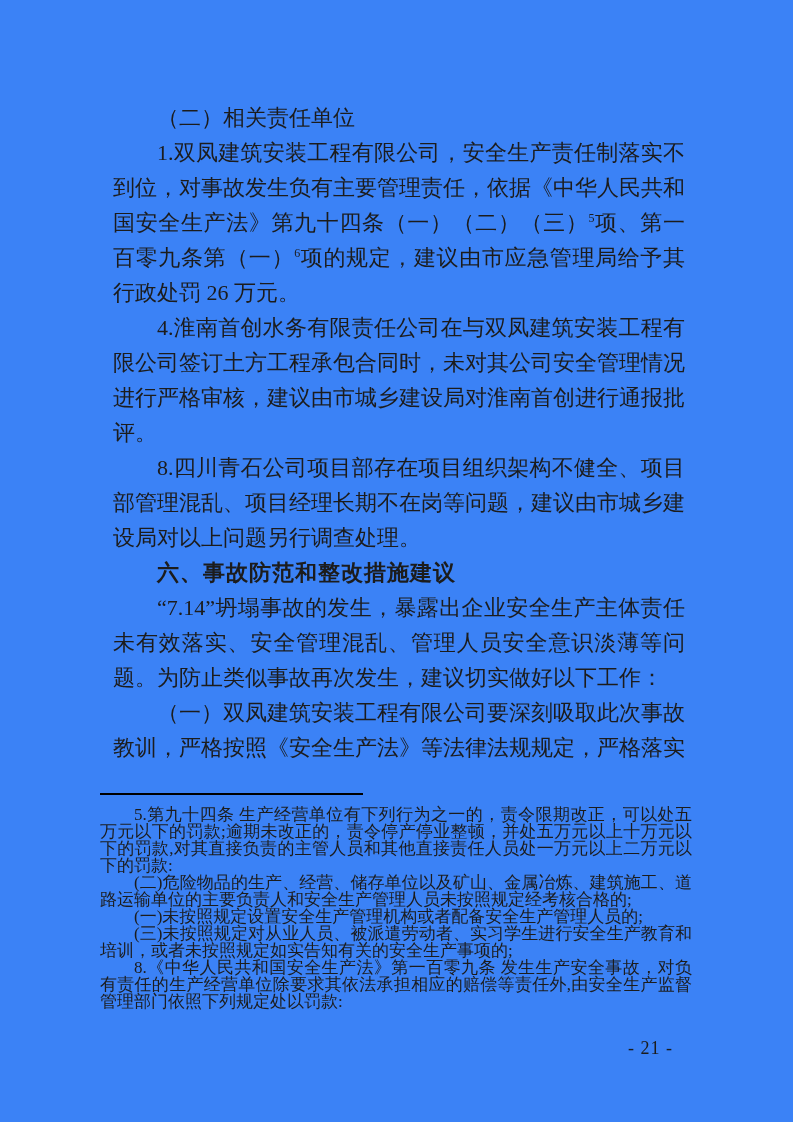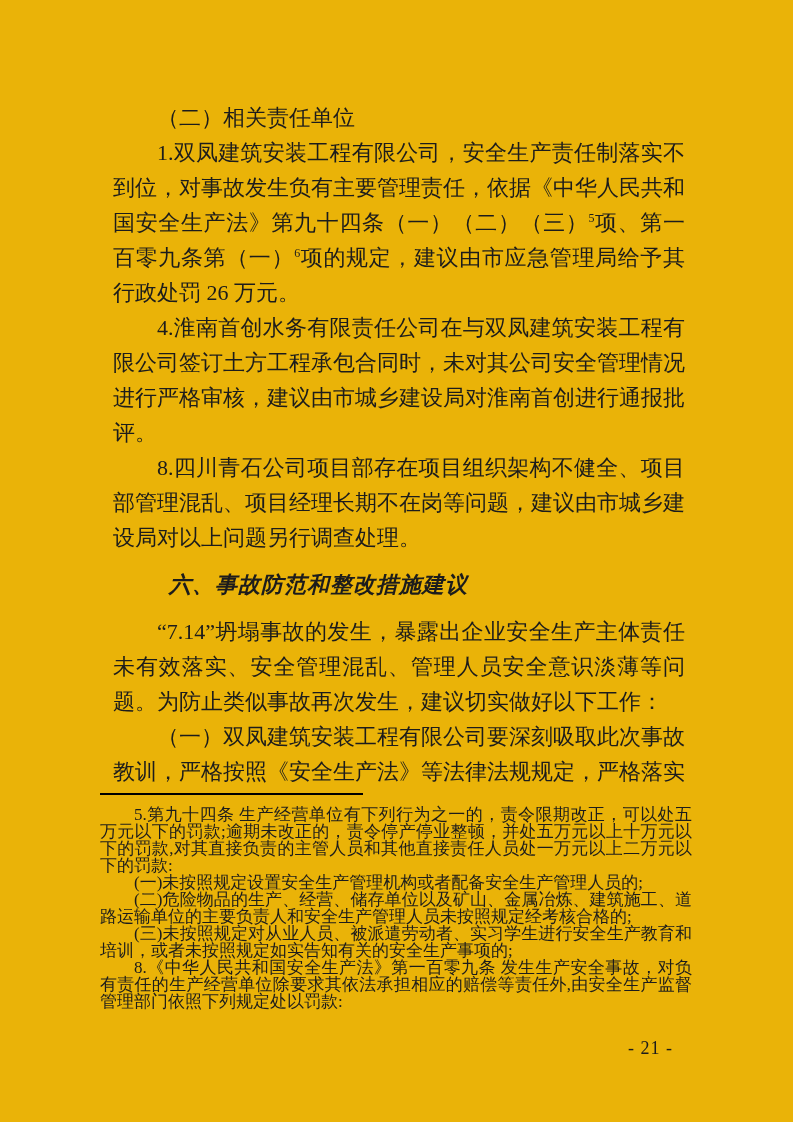--- a/index.html
+++ b/index.html
@@ -4,21 +4,21 @@
 <style>
   html, body {
     margin: 0;
     padding: 0;
     background: #ffffff;
   }
   .page {
     position: relative;
     width: 793px;
     height: 1122px;
-    background: #eab308;
+    background: #3b82f6;
     color: #1c1c1c;
     font-family: "Liberation Serif", "DejaVu Serif", serif;
     overflow: hidden;
   }
   
   .body-text {
     position: absolute;
     left: 113px;
     top: 100px;
     width: 572px;
@@ -28,28 +28,27 @@
     text-justify: inter-ideograph;
   }
   .body-text p {
     margin: 0;
     text-indent: 2em;
   }
   .body-text p.sub-heading {
     font-weight: normal;
   }
   .body-text h2.section-heading {
-    margin: 12px;
+    margin: 0;
     text-indent: 2em;
     font-size: 22px;
     line-height: 35px;
     font-weight: bold;
     font-family: "Liberation Sans", "DejaVu Sans", sans-serif;
     letter-spacing: 1px;
-    font-style: italic;
   }
   sup.fn-ref {
     font-size: 12px;
     line-height: 0;
     vertical-align: super;
   }
   
   .footnote-sep {
     position: absolute;
     left: 100px;
@@ -106,23 +105,23 @@
     <p>（一）双凤建筑安装工程有限公司要深刻吸取此次事故教训，严格按照《安全生产法》等法律法规规定，严格落实</p>
 
   </main>
 
   <div class="footnote-sep"></div>
 
   <section class="footnotes">
 
     <p>5.第九十四条 生产经营单位有下列行为之一的，责令限期改正，可以处五万元以下的罚款;逾期未改正的，责令停产停业整顿，并处五万元以上十万元以下的罚款,对其直接负责的主管人员和其他直接责任人员处一万元以上二万元以下的罚款:</p>
 
+    <p>(二)危险物品的生产、经营、储存单位以及矿山、金属冶炼、建筑施工、道路运输单位的主要负责人和安全生产管理人员未按照规定经考核合格的;</p>
+
     <p>(一)未按照规定设置安全生产管理机构或者配备安全生产管理人员的;</p>
-
-    <p>(二)危险物品的生产、经营、储存单位以及矿山、金属冶炼、建筑施工、道路运输单位的主要负责人和安全生产管理人员未按照规定经考核合格的;</p>
 
     <p>(三)未按照规定对从业人员、被派遣劳动者、实习学生进行安全生产教育和培训，或者未按照规定如实告知有关的安全生产事项的;</p>
 
     <p>8.《中华人民共和国安全生产法》第一百零九条 发生生产安全事故，对负有责任的生产经营单位除要求其依法承担相应的赔偿等责任外,由安全生产监督管理部门依照下列规定处以罚款:</p>
 
 
   </section>
 
   <div class="page-number">- 21 -</div>
 

